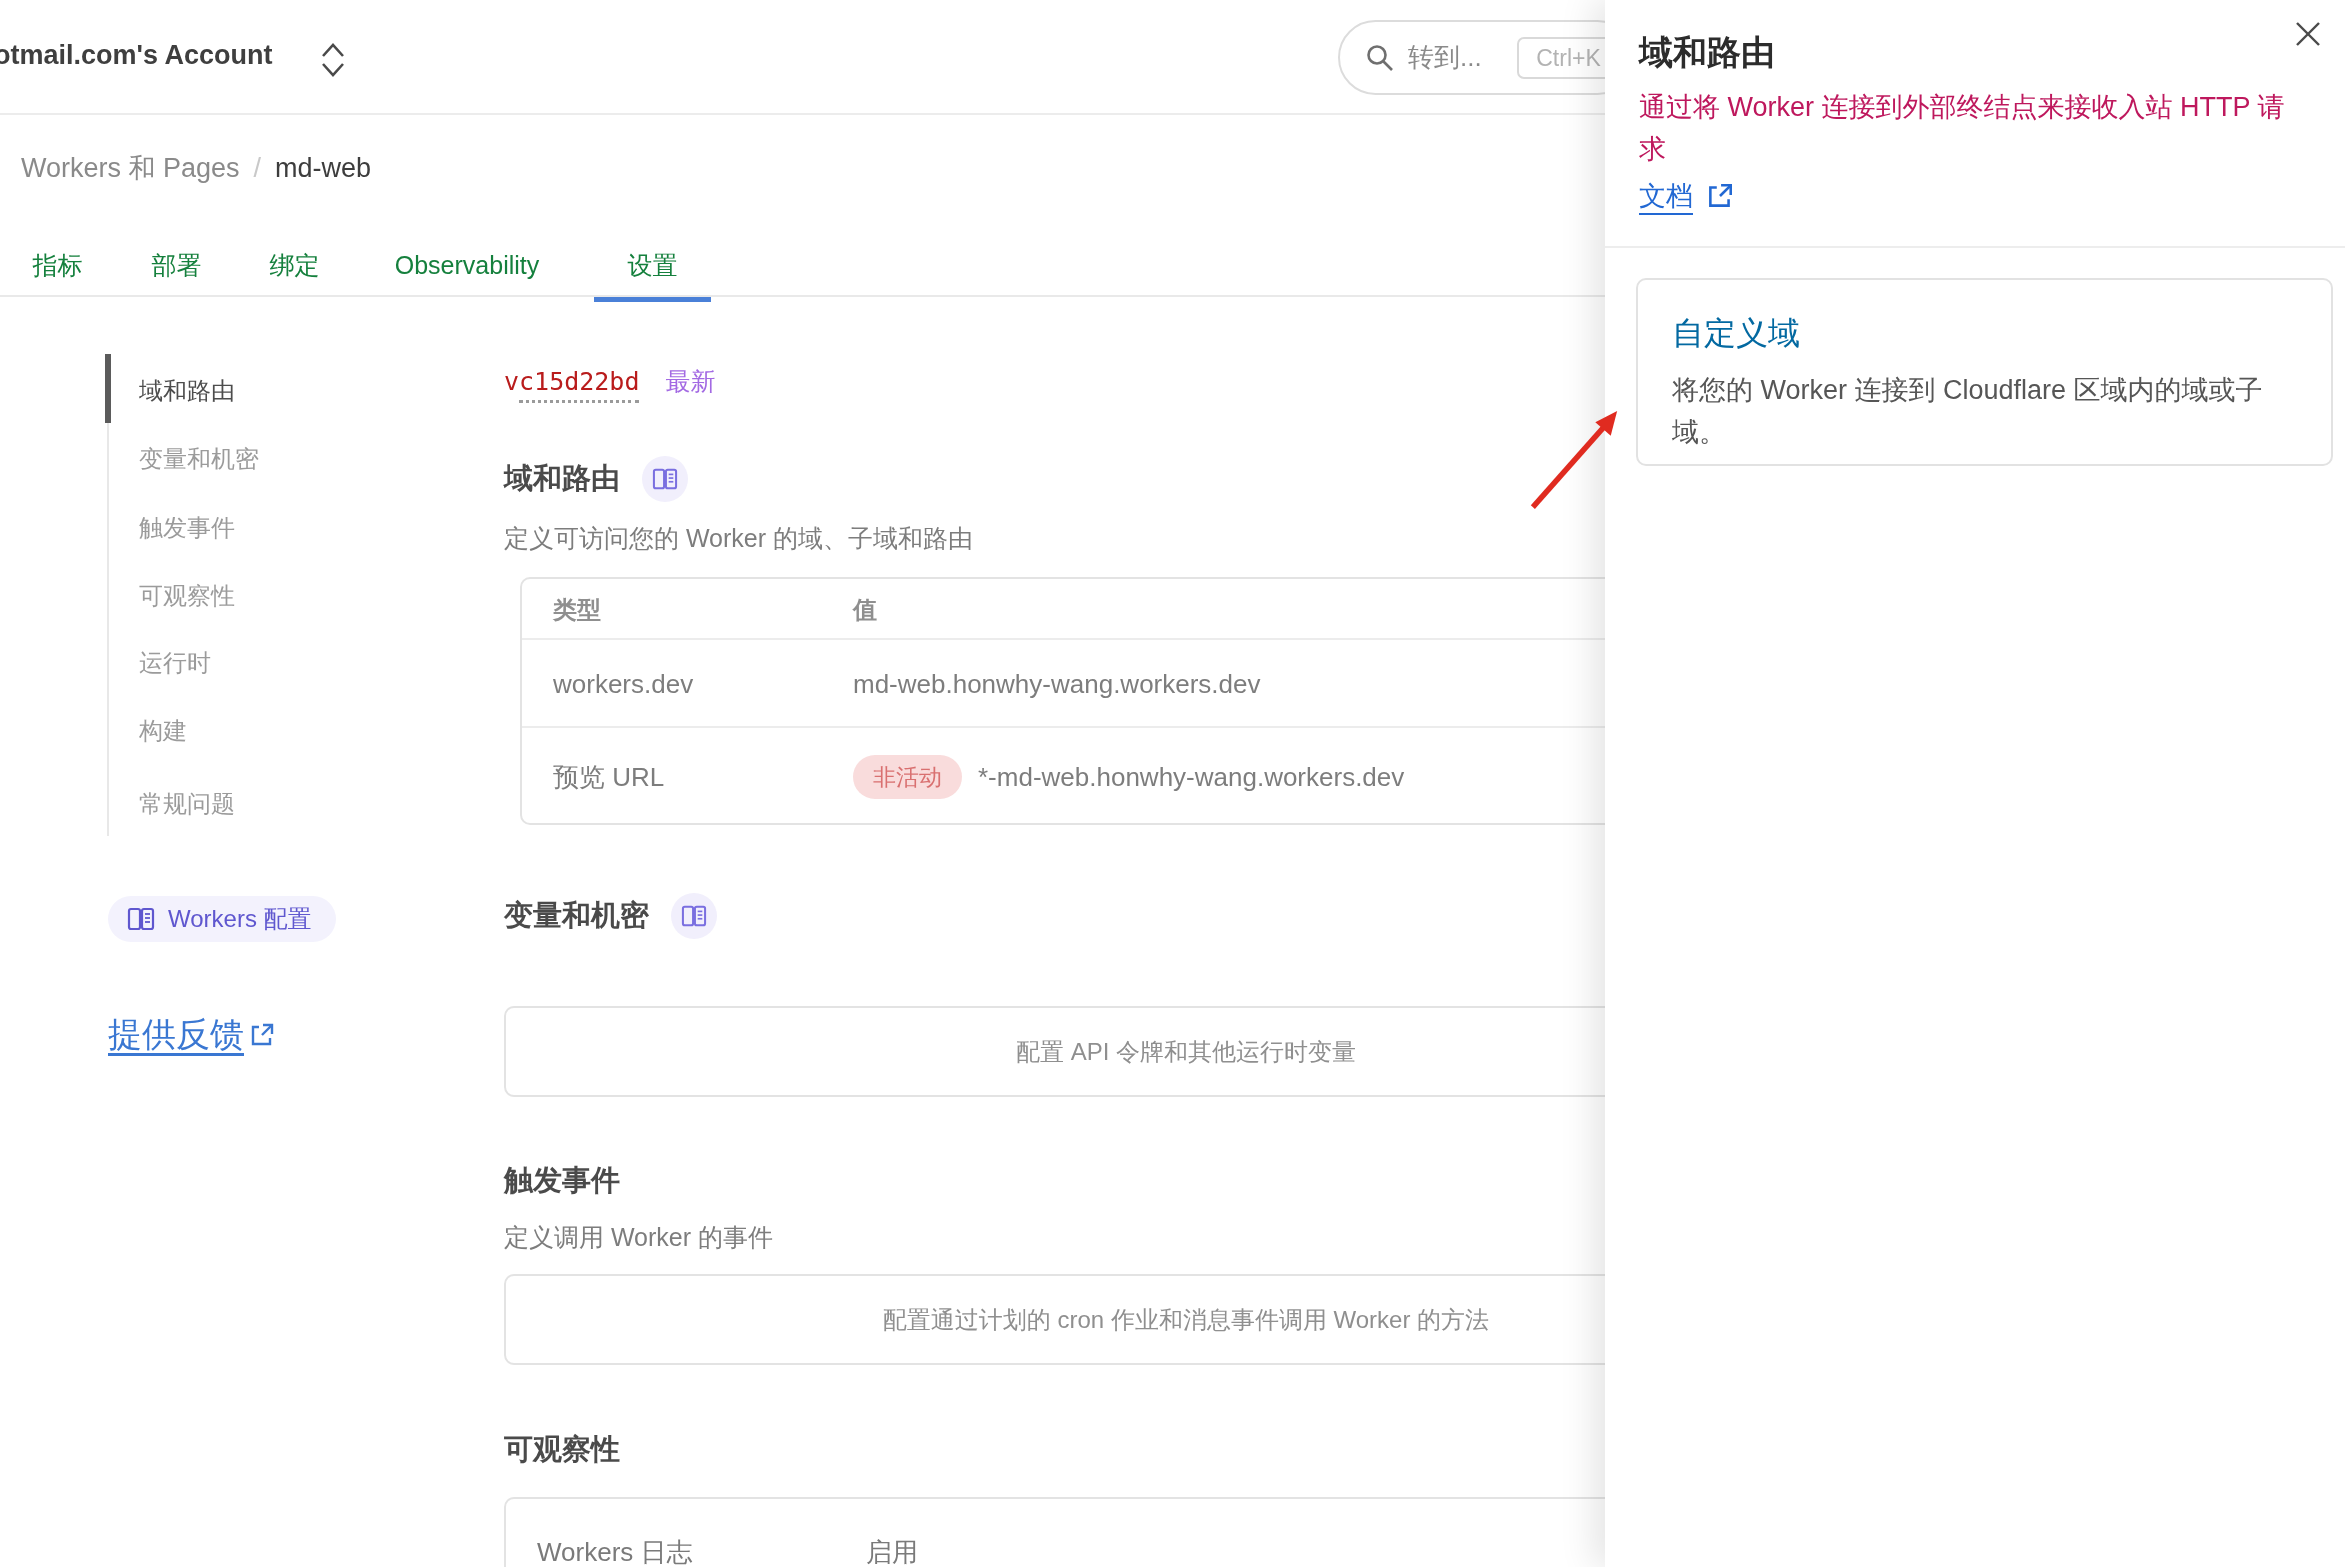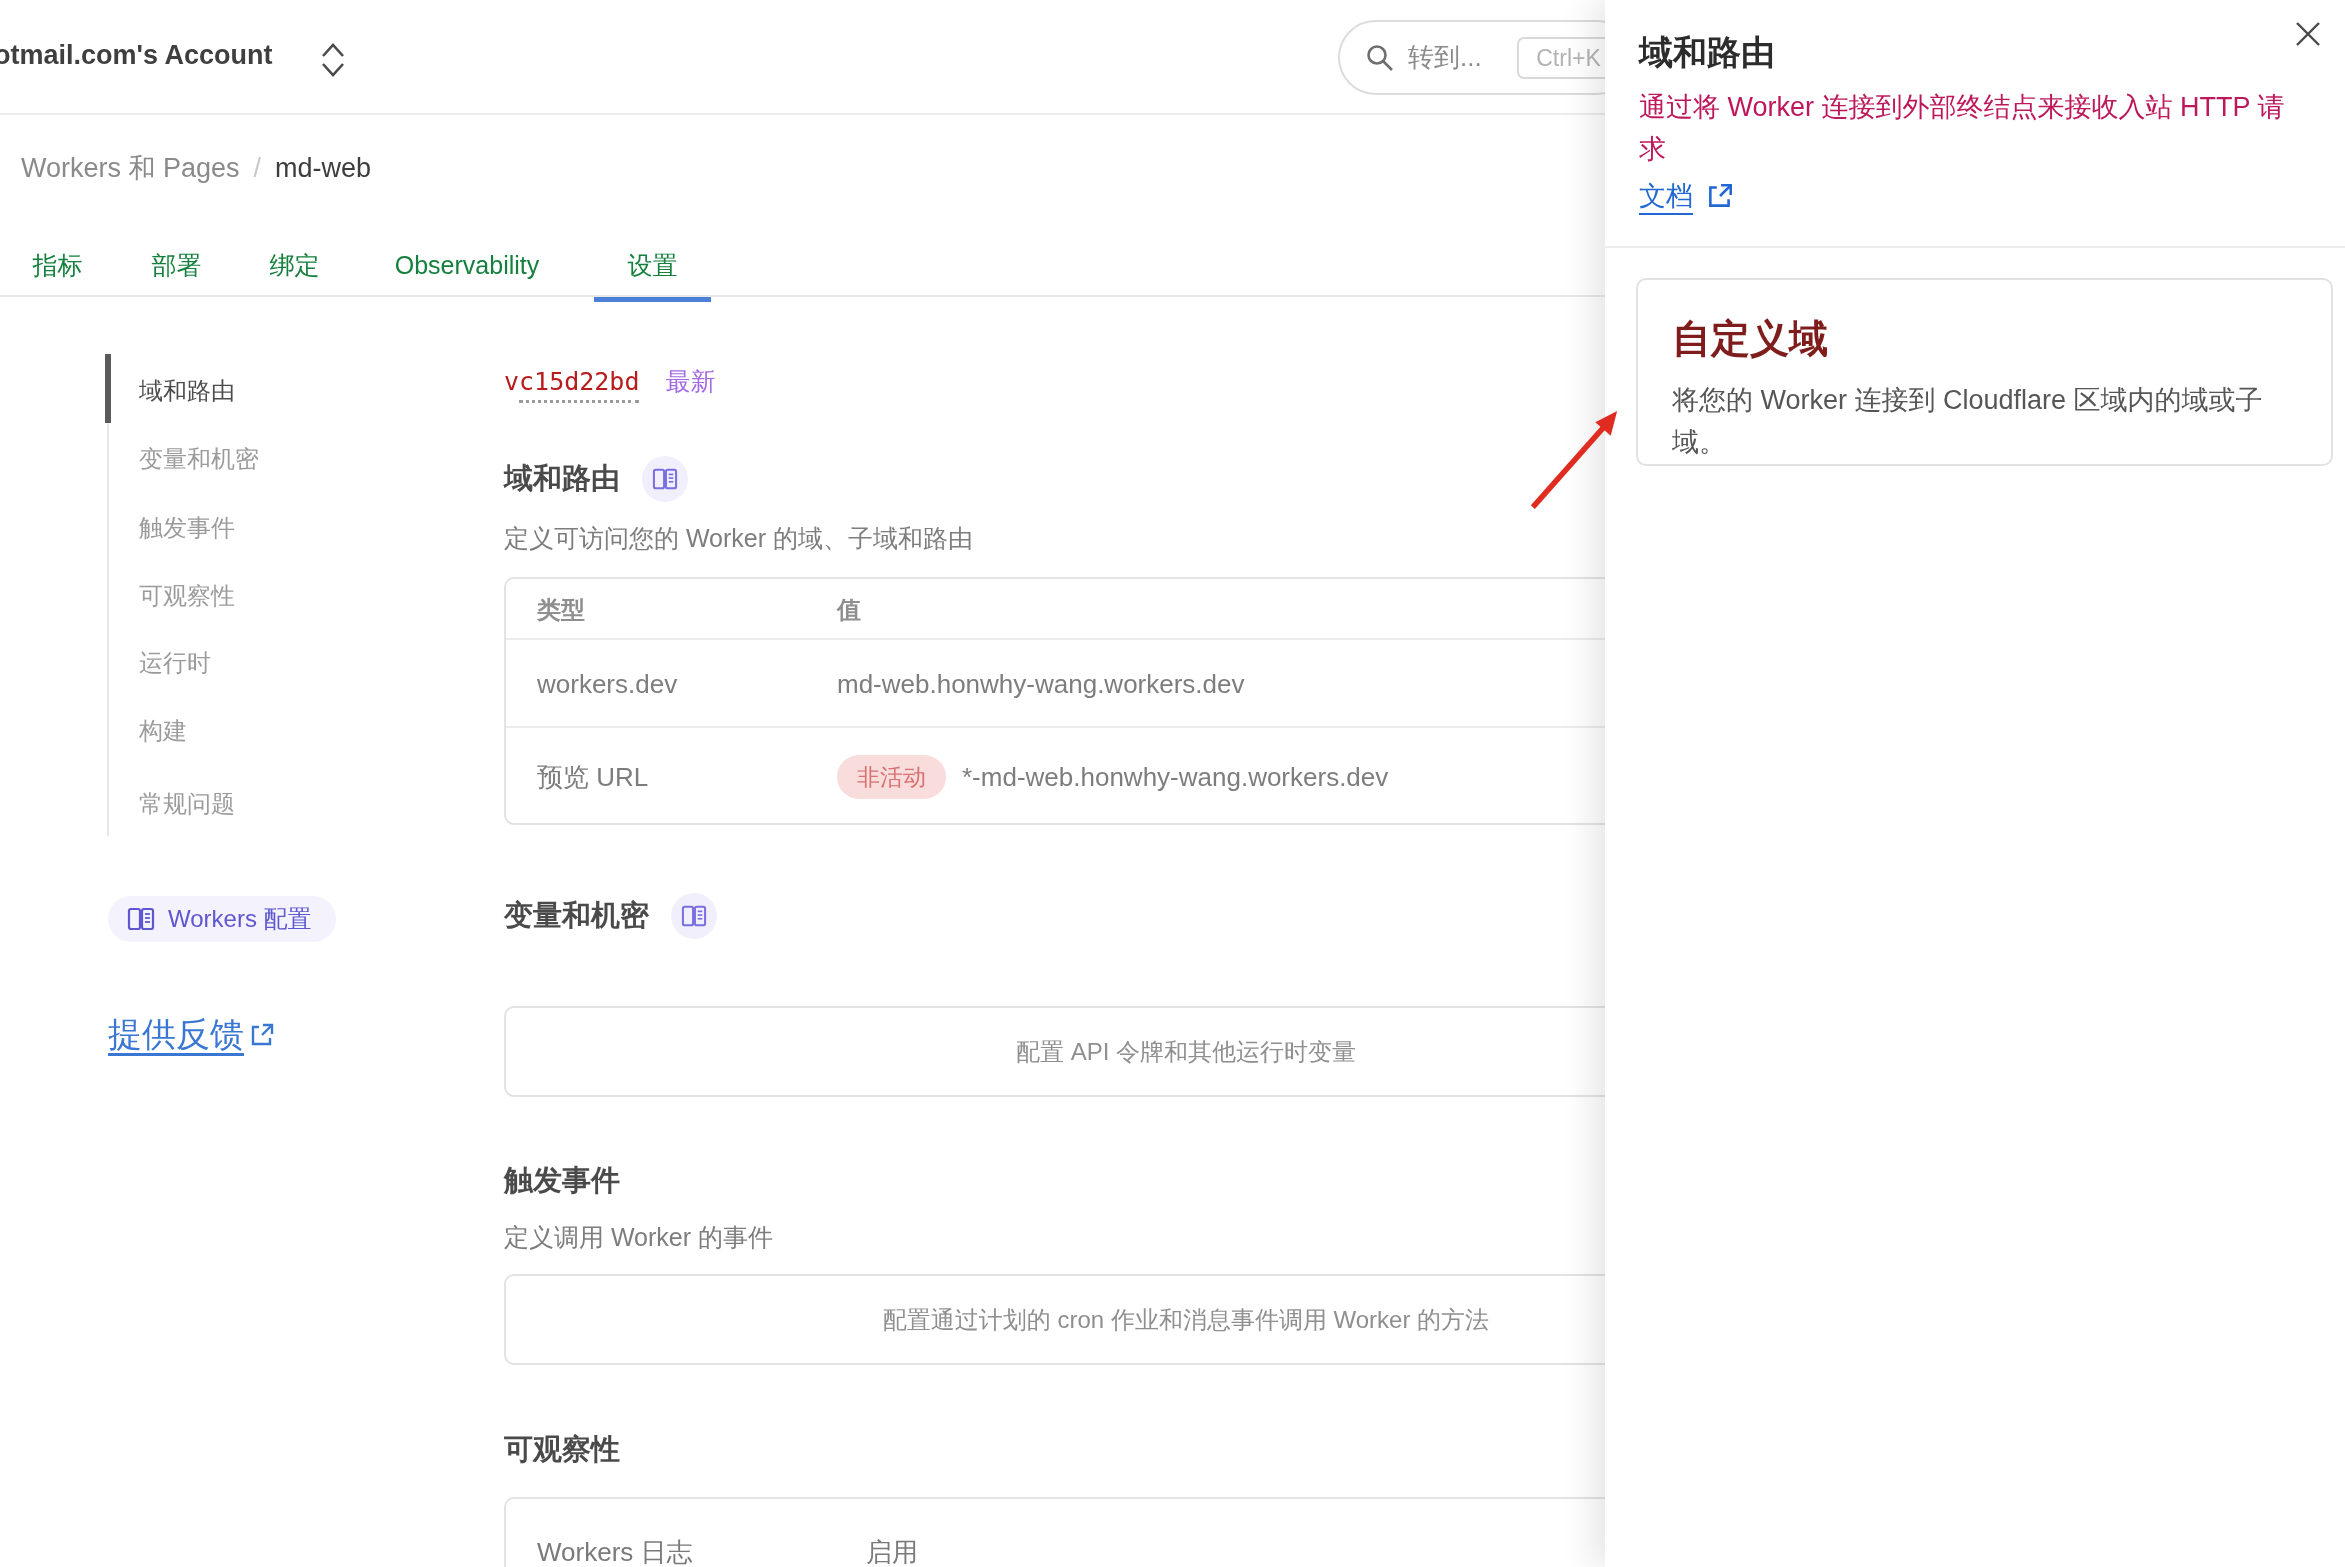--- a/index.html
+++ b/index.html
@@ -47,21 +47,21 @@
   .version-row{position:absolute;left:0;top:28px;display:flex;align-items:baseline;gap:26px;}
   .vhash{font-family:"DejaVu Sans Mono","Liberation Mono",monospace;font-size:25px;color:#b91c1c;}
   .vhash .hash{border-bottom:3px dotted #9a9a9a;padding-bottom:4px;}
   .vlatest{font-size:25px;color:#a36ae3;}
 
   .sec-title{font-size:29px;font-weight:700;color:#4a4a4a;white-space:nowrap;display:flex;align-items:center;gap:22px;}
   .doc-chip{width:46px;height:46px;border-radius:50%;background:#f1effc;display:flex;align-items:center;justify-content:center;}
   .sec-desc{font-size:25px;color:#7d7d7d;white-space:nowrap;}
 
   .card{border:2px solid #e3e3e3;border-radius:10px;background:#fff;box-sizing:border-box;}
-  .tbl{position:absolute;left:0;top:240px;width:1364px;height:248px;}
+  .tbl{position:absolute;left:16px;top:240px;width:1364px;height:248px;}
   .tbl-header{position:absolute;left:0;top:0;width:100%;height:61px;border-bottom:2px solid #ececec;box-sizing:border-box;}
   .tbl-header .h1,.tbl-header .h2{position:absolute;top:0;height:61px;display:flex;align-items:center;
         font-size:24px;color:#8f8f8f;font-weight:600;}
   .tbl-row{position:absolute;left:0;width:100%;box-sizing:border-box;}
   .tcell{position:absolute;display:flex;align-items:center;font-size:26px;color:#7d7d7d;white-space:nowrap;}
   .pill-red{height:44px;padding:0 20px;border-radius:22px;background:#f9dcdc;color:#d97070;
             display:flex;align-items:center;font-size:23px;margin-right:16px;}
   .pill-red:empty{display:none;margin:0;padding:0;}
 
   .placeholder-box{position:absolute;left:0;width:1364px;height:91px;border:2px solid #e3e3e3;border-radius:10px;
@@ -78,21 +78,21 @@
          box-shadow:-12px 0 32px rgba(0,0,0,.10);}
   .panel-close{position:absolute;right:16px;top:12px;width:44px;height:44px;display:flex;align-items:center;justify-content:center;cursor:pointer;color:#4a4a4a;}
   .panel-title{position:absolute;left:34px;top:30px;font-size:34px;font-weight:700;color:#2c2c2c;white-space:nowrap;}
   .panel-desc{position:absolute;left:34px;top:87px;width:657px;font-size:27px;color:#be185d;line-height:1.55;}
   .panel-doc{position:absolute;left:34px;top:178px;display:flex;align-items:center;gap:12px;
              font-size:27px;color:#2268d3;cursor:pointer;}
   .panel-doc .txt{text-decoration:underline;text-underline-offset:8px;}
   .panel-divider{position:absolute;left:0;top:246px;width:100%;height:0;border-top:2px solid #ededed;}
   .pcard{position:absolute;left:31px;width:697px;border:2px solid #e2e2e2;border-radius:10px;background:#fff;
          box-sizing:border-box;padding:32px 34px;cursor:pointer;}
-  .pcard .t{font-size:39px;font-weight:700;color:#7f1d1d;margin-bottom:14px;}
+  .pcard .t{font-size:32px;font-weight:400;color:#0369a1;margin-bottom:14px;}
   .pcard .d{font-size:27px;color:#565656;line-height:1.55;}
   .pcard1{top:278px;height:188px;}
   .pcard2{top:484px;height:166px;}
 
   
   .arrow{position:absolute;left:1517px;top:394px;z-index:20;pointer-events:none;}
 
   svg{display:block;}
 </style>
 </head>

